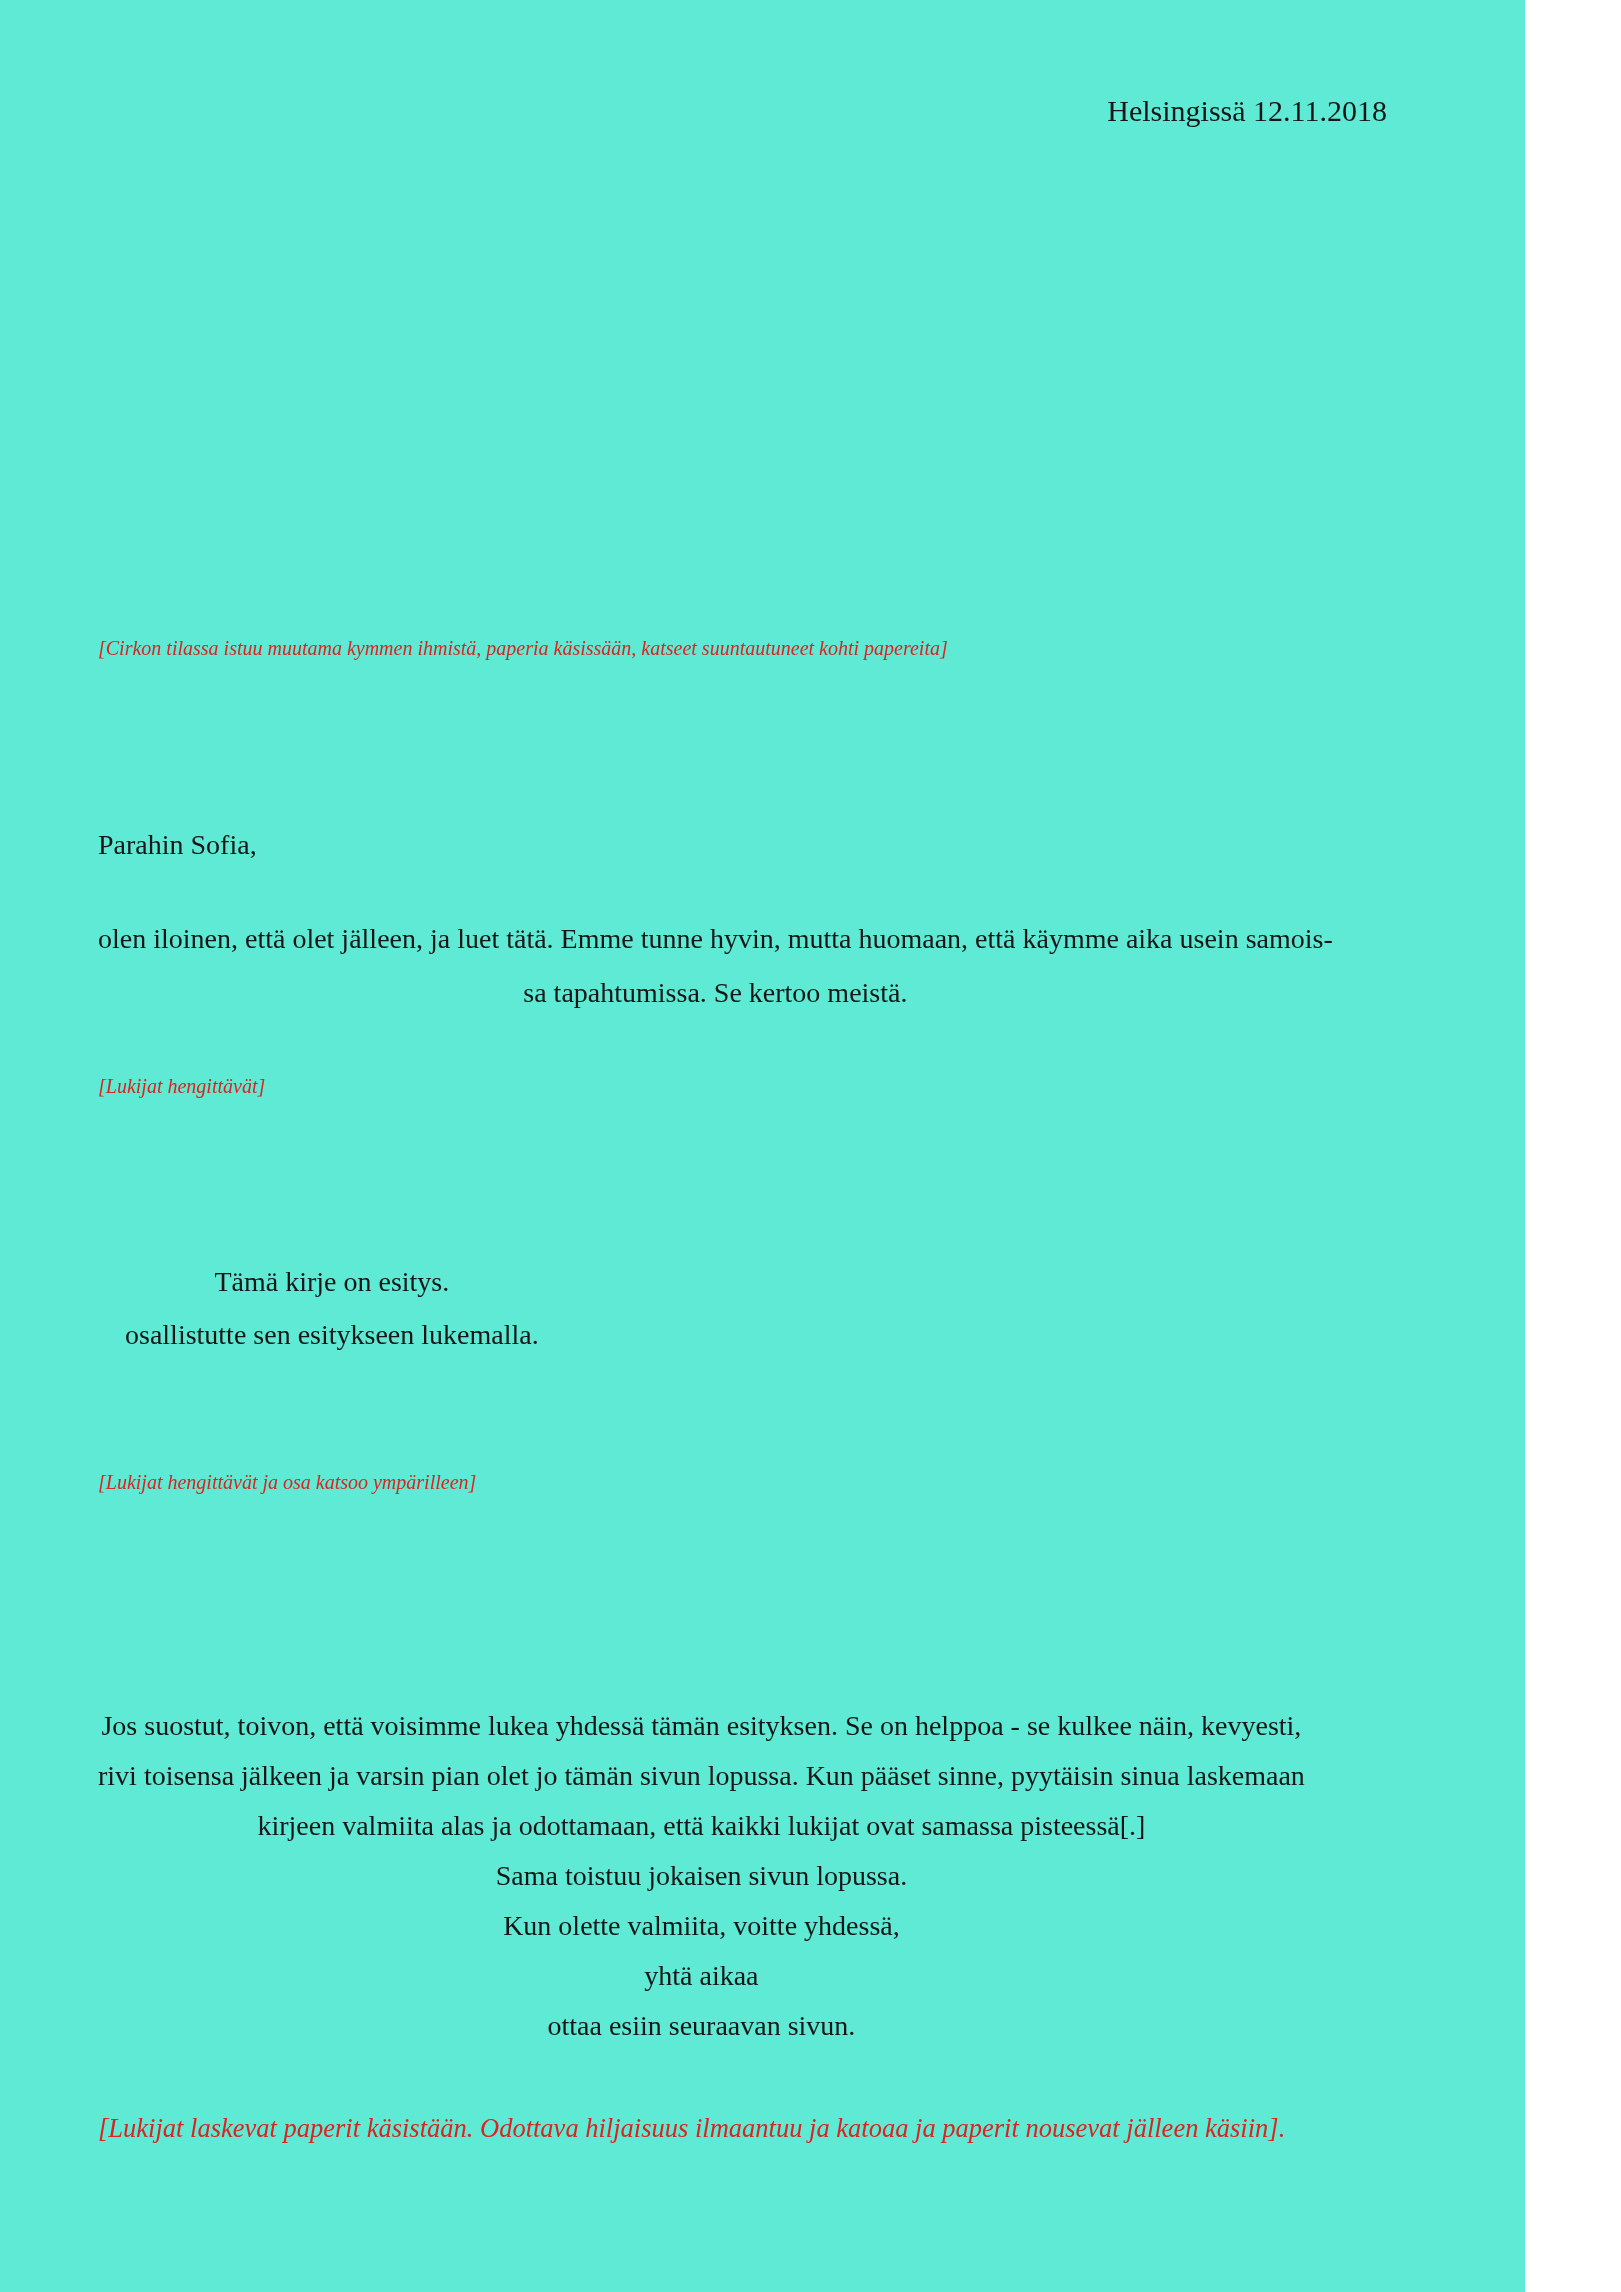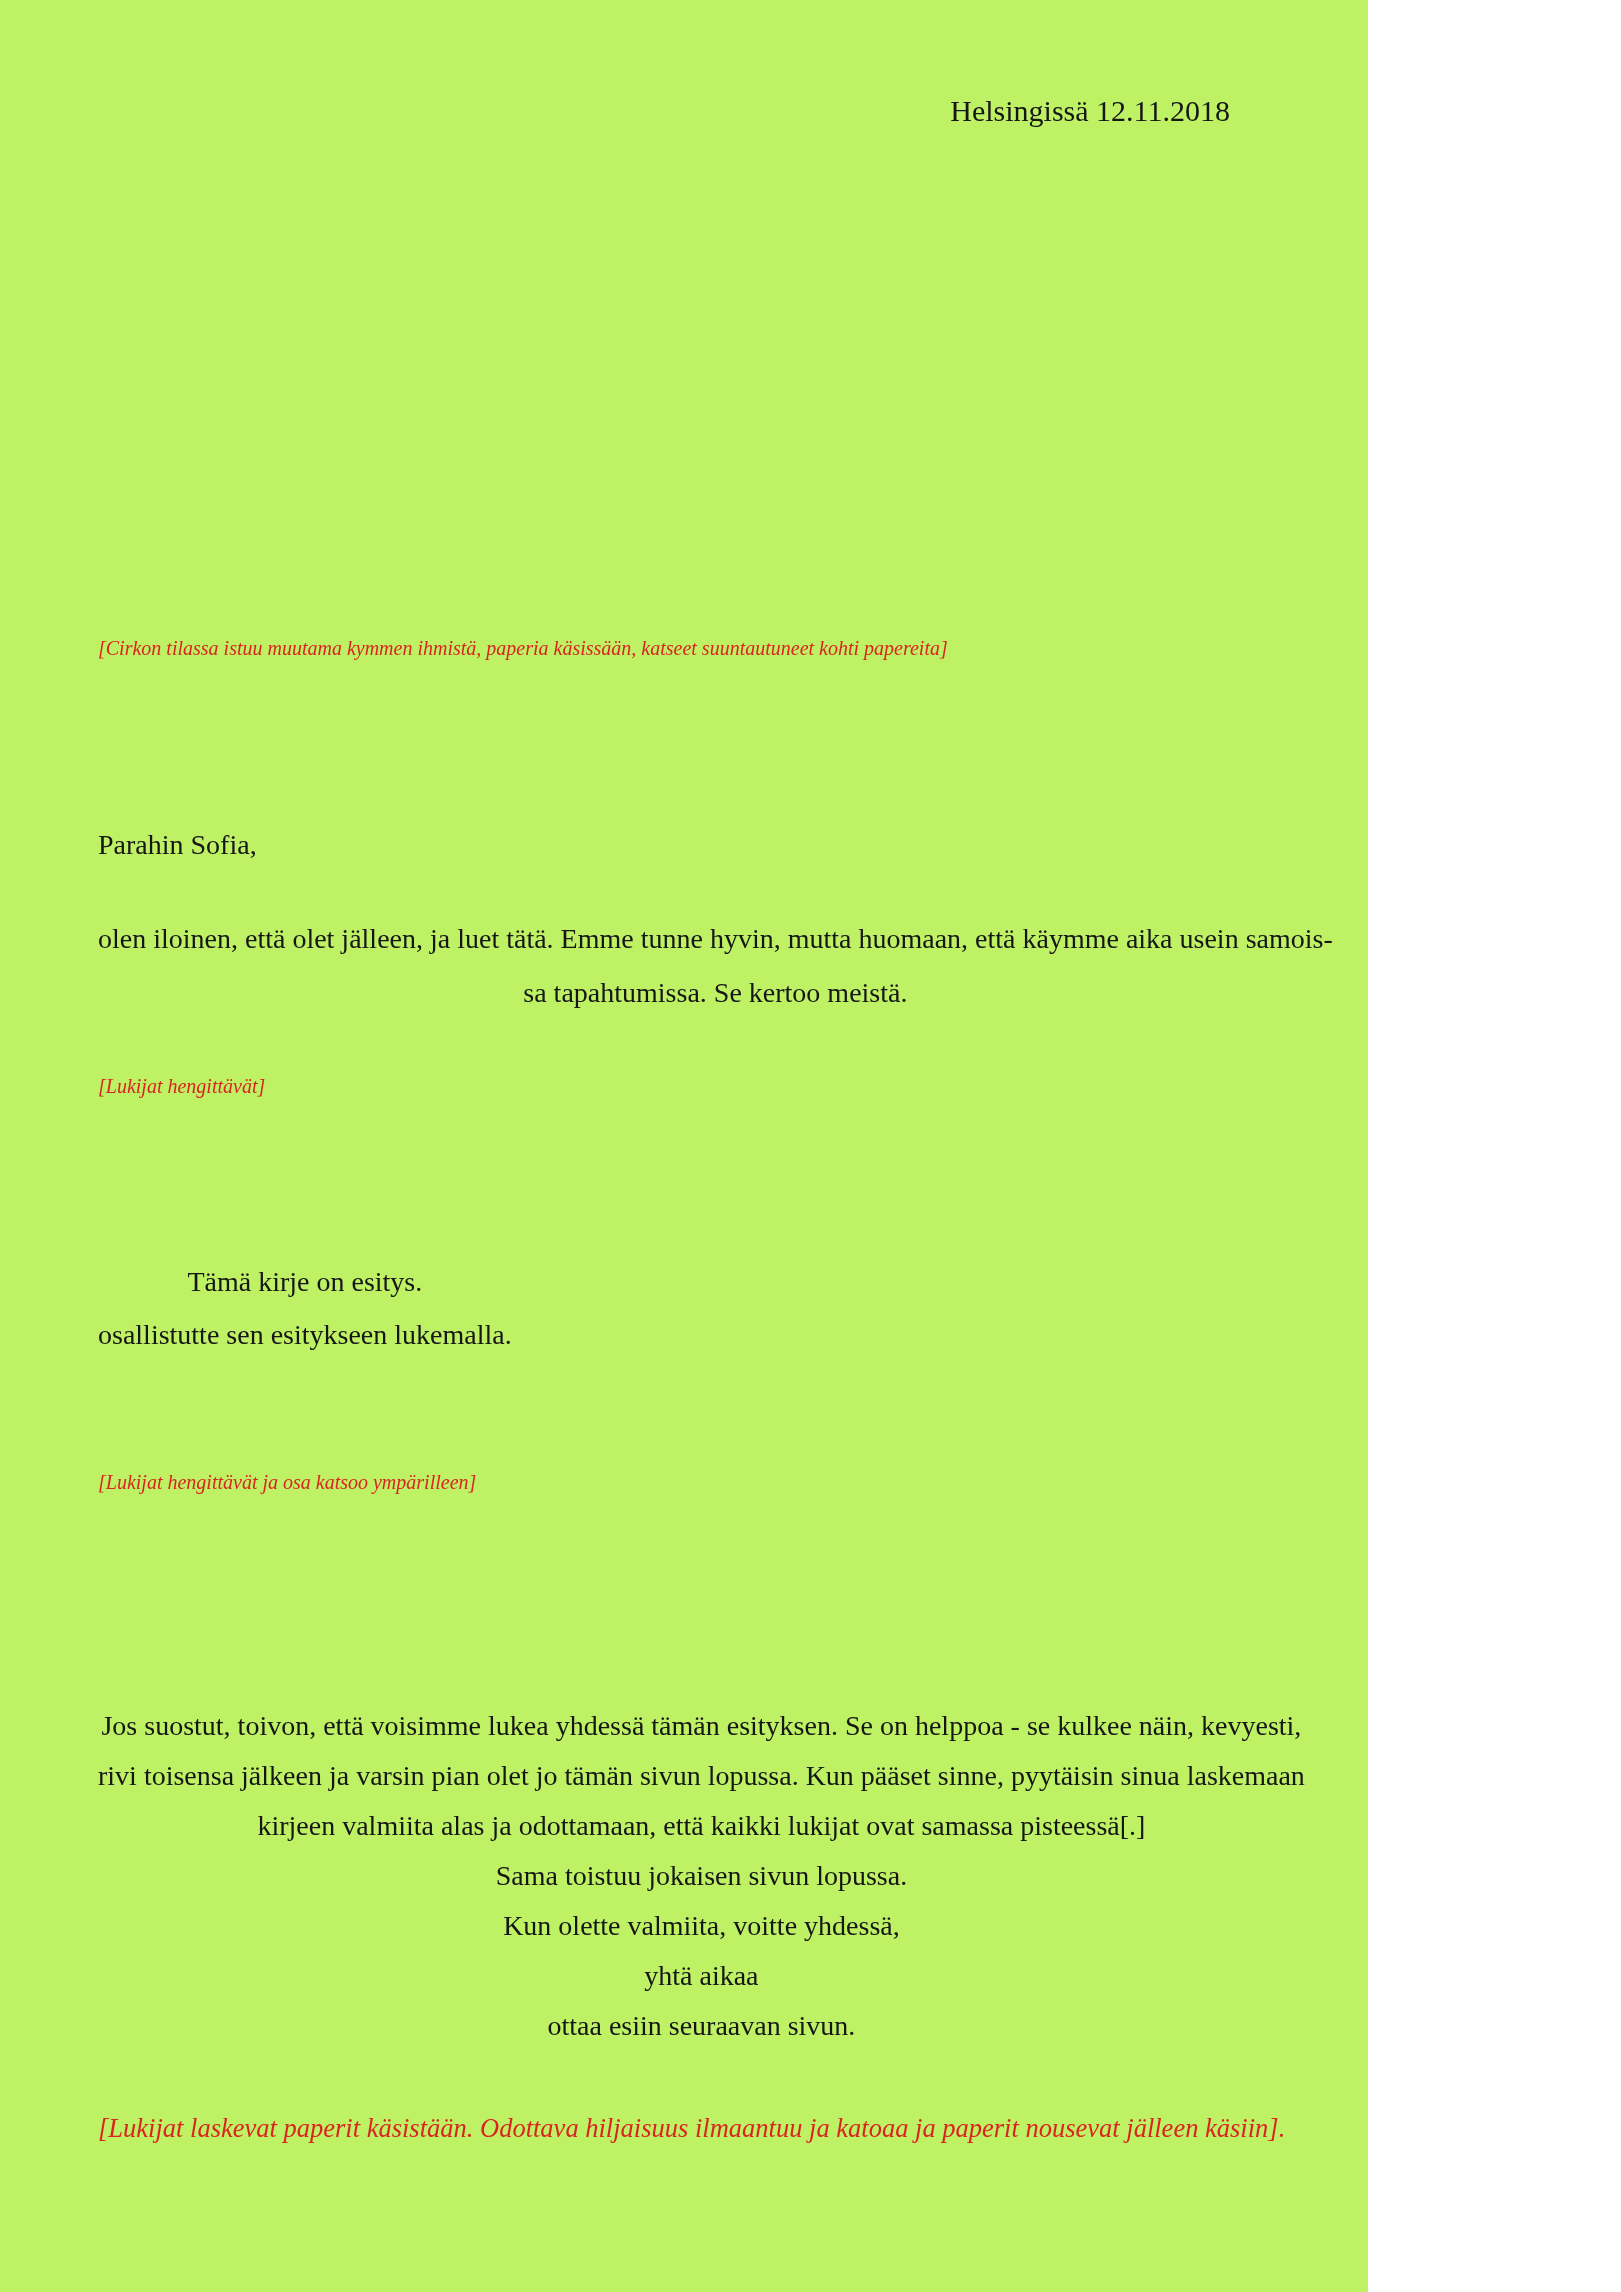--- a/index.html
+++ b/index.html
@@ -2,23 +2,23 @@
 <html><head>
 <meta charset="utf-8">
 <style>
   html, body {
     margin: 0;
     padding: 0;
     background: #ffffff;
   }
   .page {
     position: relative;
-    width: 1368px;
+    width: 1525px;
     height: 2293px;
-    background: #bef264;
+    background: #5eead4;
     overflow: hidden;
     font-family: "Liberation Serif", "DejaVu Serif", serif;
     color: #161616;
   }
   .line {
     white-space: nowrap;
     font-size: 28px;
     line-height: 54px;
     text-align: center;
   }
@@ -36,21 +36,21 @@
     top: 818px;
     line-height: 53px;
   }
   .para {
     position: absolute;
     left: 98px;
   }
   .para-1 { top: 912px; }
   .para-1 .line { line-height: 54px; }
   .para-2 { top: 1255px; }
-  .para-2 .line { line-height: 53px; }
+  .para-2 .line { line-height: 53px; margin-left: 27px; }
   .para-3 { top: 1701px; }
   .para-3 .line { line-height: 50px; }
   .stage {
     position: absolute;
     left: 98px;
     color: #da2420;
     font-style: italic;
     font-size: 20px;
     line-height: 53px;
     white-space: nowrap;

